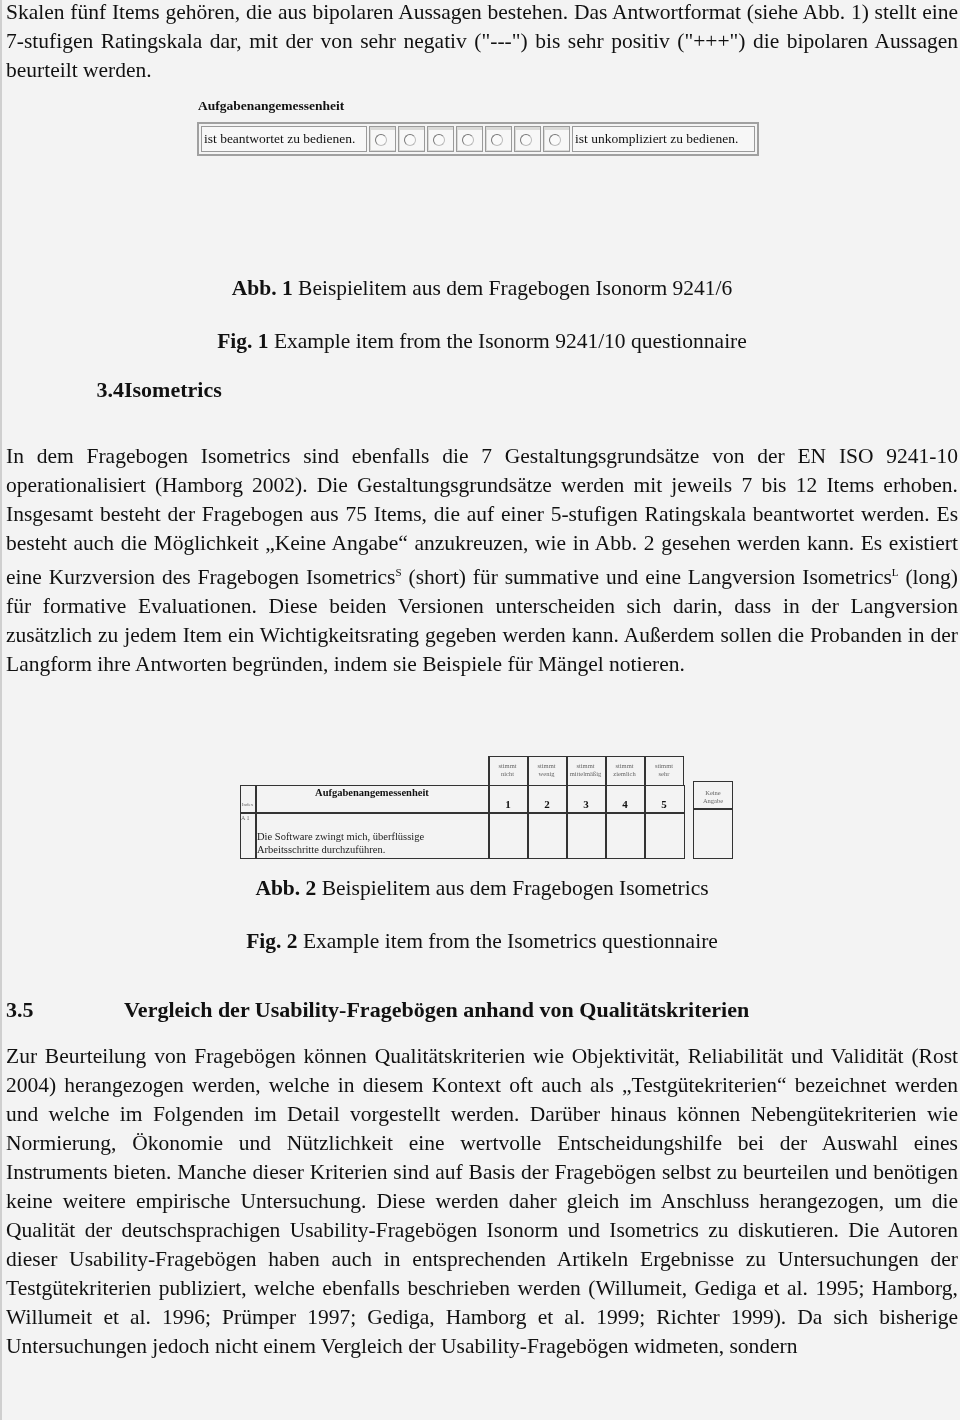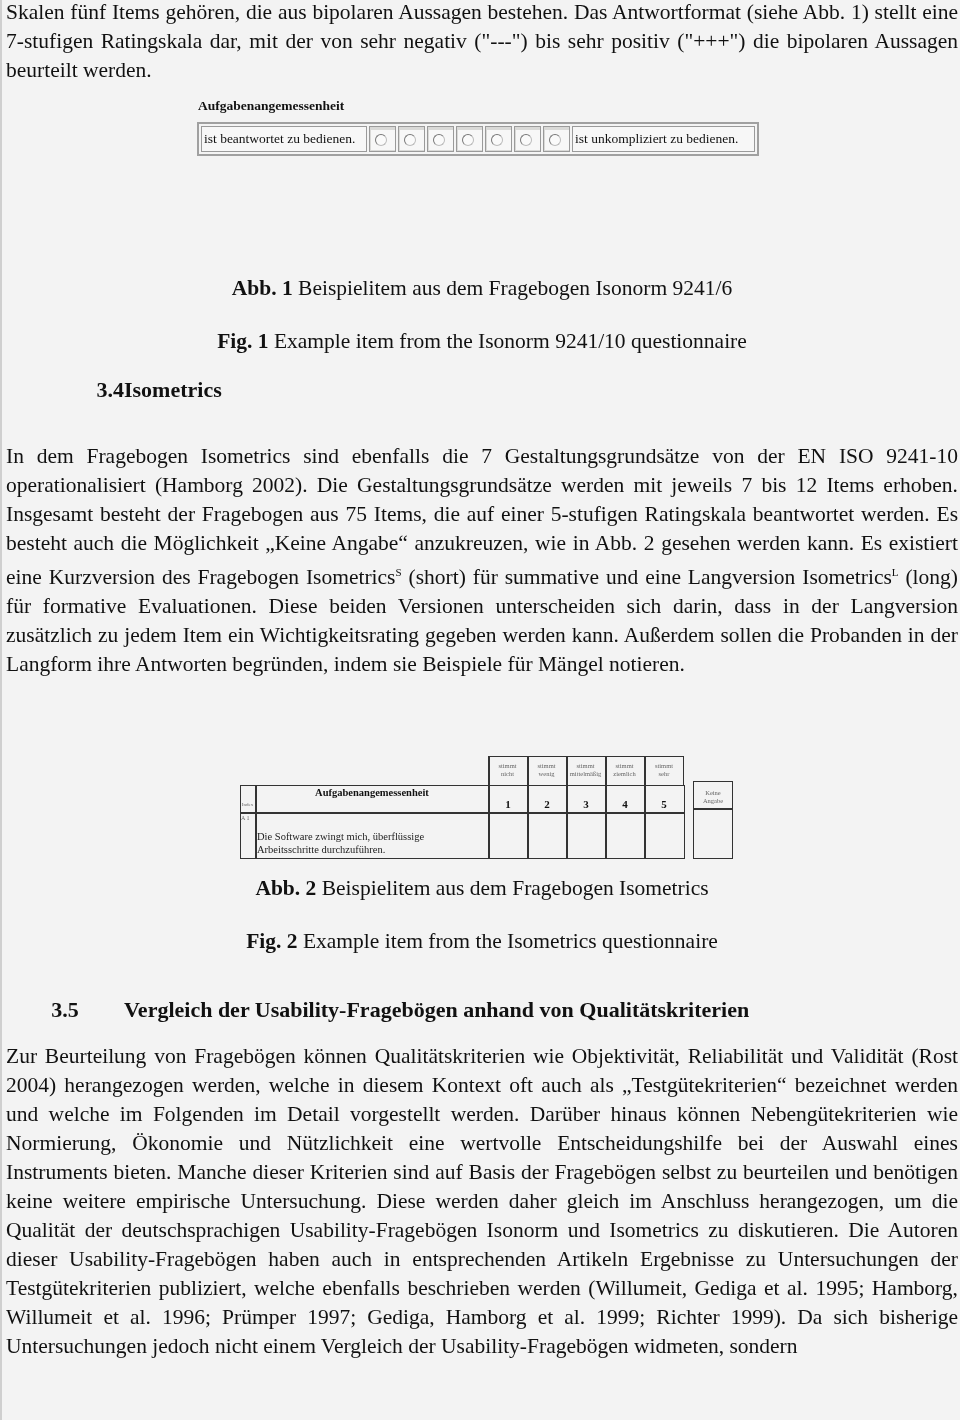--- a/index.html
+++ b/index.html
@@ -161,17 +161,17 @@
   <div class="item" style="left:17px; top:58px;margin-top:16px;"><span>Die Software zwingt mich, überflüssige</span><br><span>Arbeitsschritte durchzuführen.</span></div>
 </div>
 
 <p class="caption" style="top:876px;">
   <b>Abb. 2</b> <span>Beispielitem aus dem Fragebogen Isometrics</span>
 </p>
 <p class="caption" style="top:929px;">
   <b>Fig. 2</b> <span>Example item from the Isometrics questionnaire</span>
 </p>
 
-<h2 class="heading" style="top:997px;text-align:center;">
+<h2 class="heading" style="top:997px;">
   <span class="num">3.5</span><span>Vergleich der Usability-Fragebögen anhand von Qualitätskriterien</span>
 </h2>
 
 <p class="para" style="top:1042px;">Zur Beurteilung von Fragebögen können Qualitätskriterien wie Objektivität, Reliabilität und Validität (Rost 2004) herangezogen werden, welche in diesem Kontext oft auch als „Testgütekriterien“ bezeichnet werden und welche im Folgenden im Detail vorgestellt werden. Darüber hinaus können Nebengütekriterien wie Normierung, Ökonomie und Nützlichkeit eine wertvolle Entscheidungshilfe bei der Auswahl eines Instruments bieten. Manche dieser Kriterien sind auf Basis der Fragebögen selbst zu beurteilen und benötigen keine weitere empirische Untersuchung. Diese werden daher gleich im Anschluss herangezogen, um die Qualität der deutschsprachigen Usability-Fragebögen Isonorm und Isometrics zu diskutieren. Die Autoren dieser Usability-Fragebögen haben auch in entsprechenden Artikeln Ergebnisse zu Untersuchungen der Testgütekriterien publiziert, welche ebenfalls beschrieben werden (Willumeit, Gediga et al. 1995; Hamborg, Willumeit et al. 1996; Prümper 1997; Gediga, Hamborg et al. 1999; Richter 1999). Da sich bisherige Untersuchungen jedoch nicht einem Vergleich der Usability-Fragebögen widmeten, sondern</p>
 
 </body></html>

